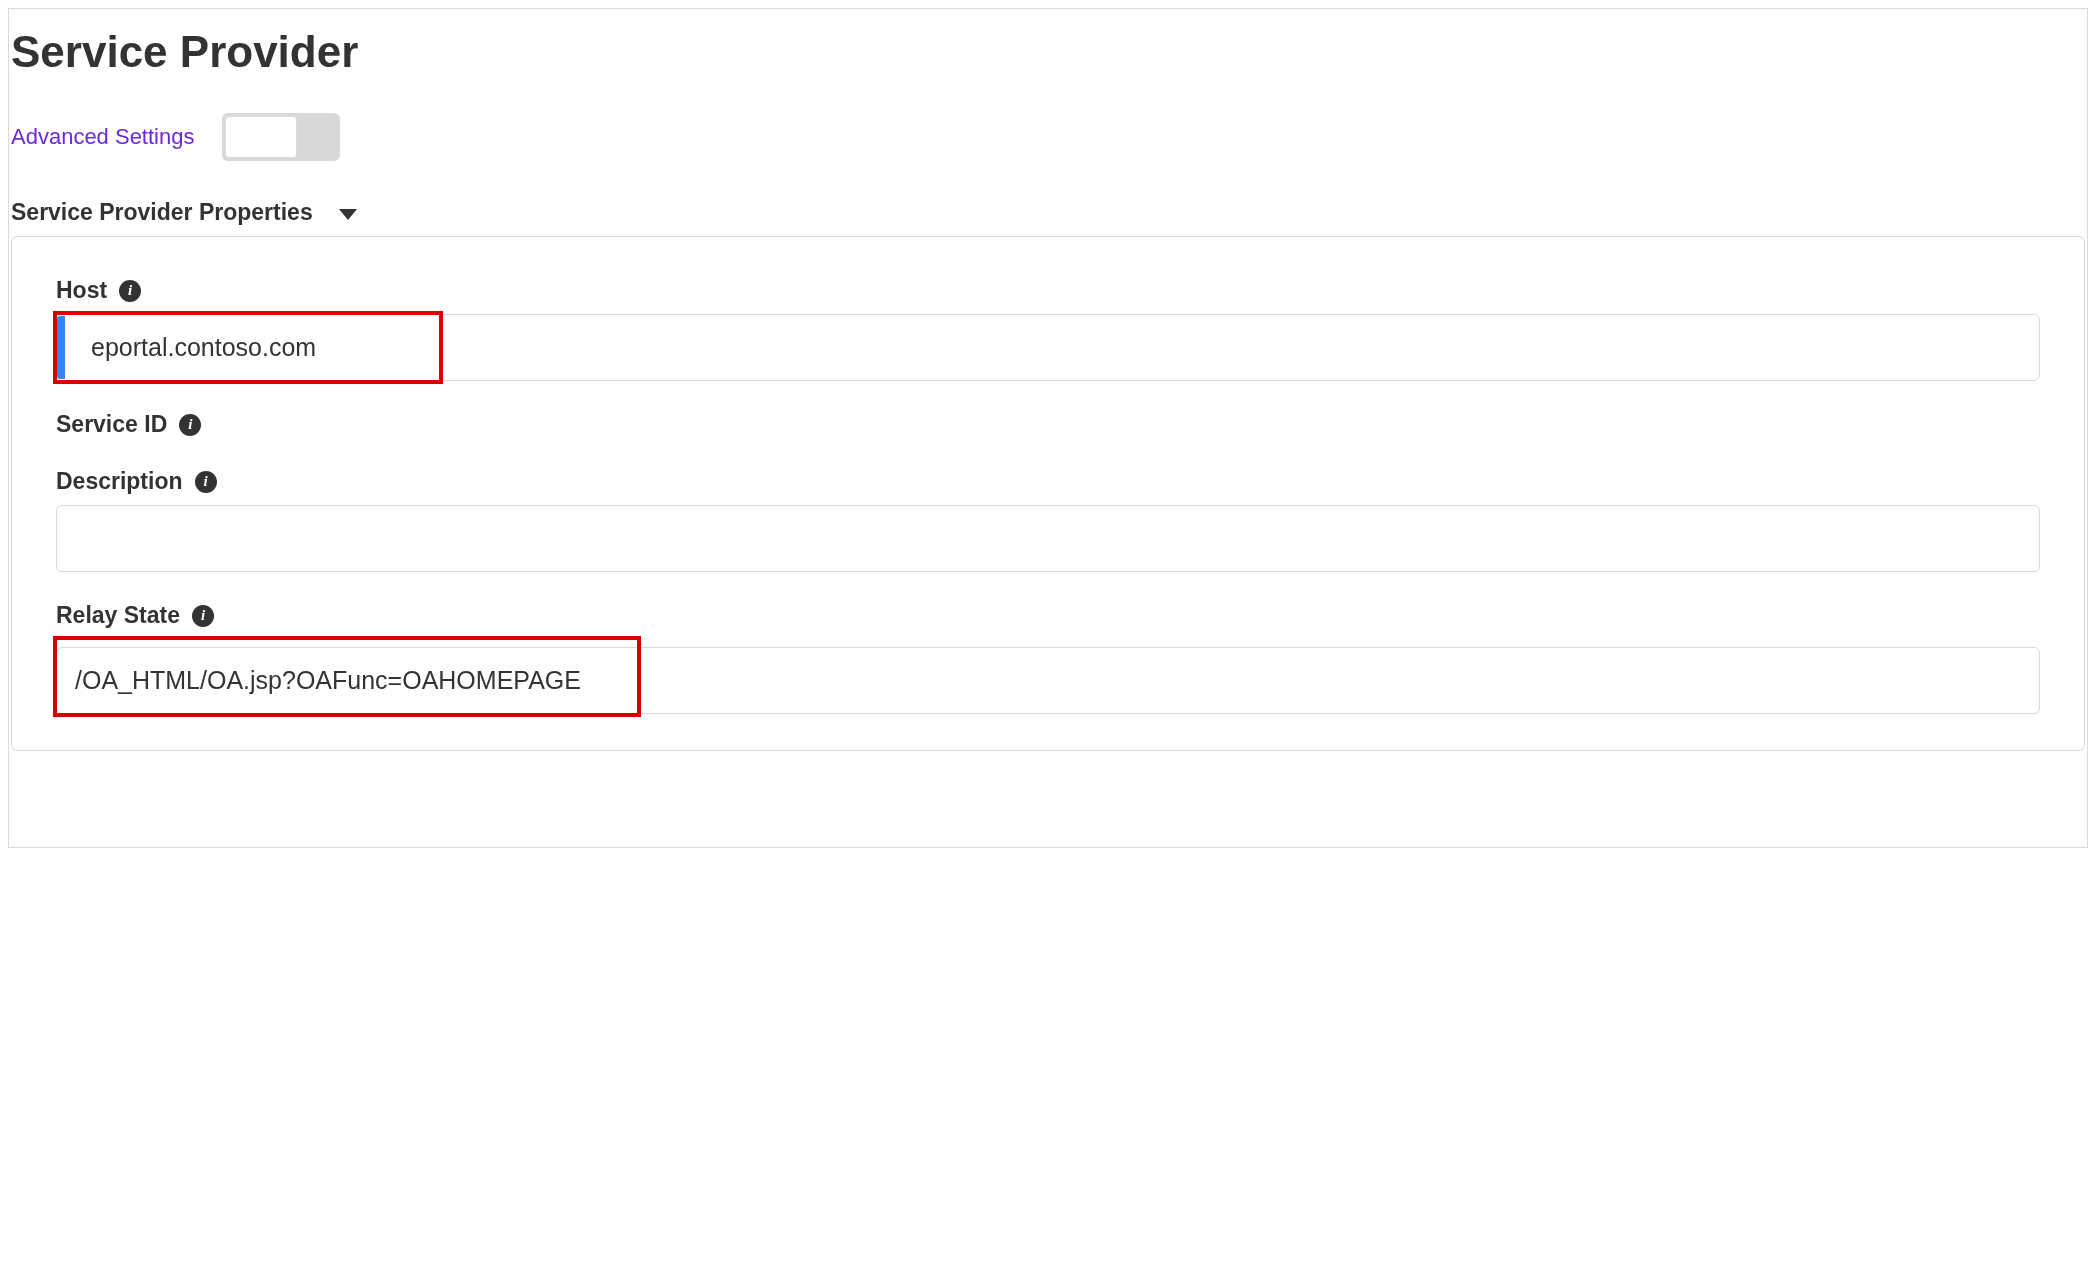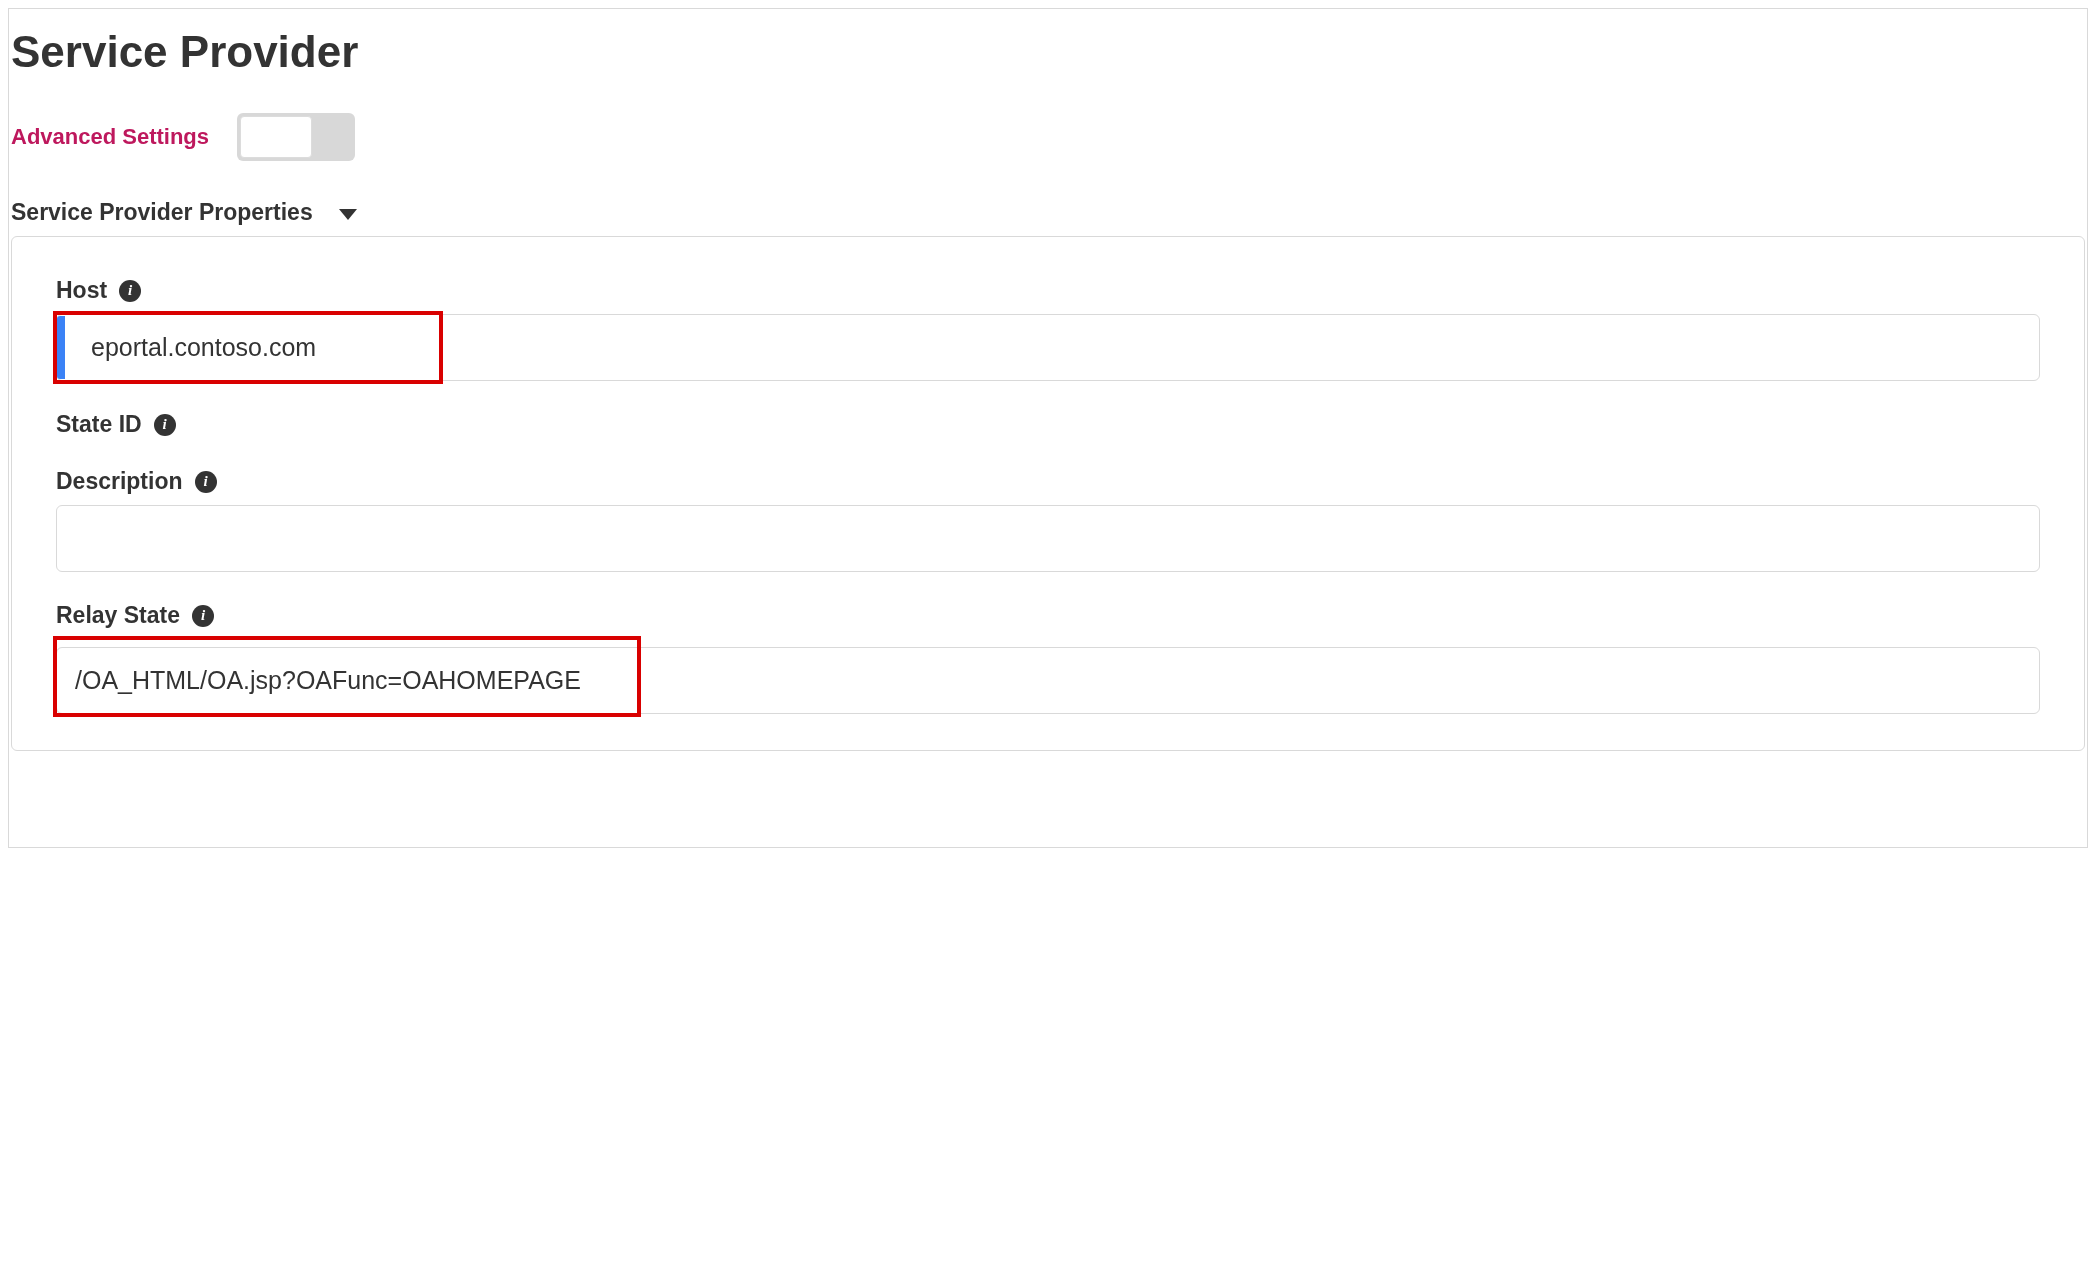--- a/index.html
+++ b/index.html
@@ -10,21 +10,21 @@
       font-weight: 700;
       color: #333;
       padding: 0 0 36px 2px;
     }
     .adv-row {
       display: flex;
       align-items: center;
       gap: 28px;
       padding: 0 0 38px 2px;
     }
-    .adv-label { font-size: 22px; font-weight: 700; color: #be185d; }
+    .adv-label { font-size: 22px; font-weight: 400; color: #6d28d9; }
     .toggle {
       width: 118px;
       height: 48px;
       background: #d8d8d8;
       border-radius: 6px;
       position: relative;
       cursor: pointer;
     }
     .toggle-knob {
       position: absolute;
@@ -135,21 +135,21 @@
       </div>
       <div class="input-wrap">
         <input class="input" value="eportal.contoso.com" style="">
         <div class="blue-marker"></div>
         <div class="highlight-box hl-1"></div>
       </div>
     </div>
 
     <div class="field">
       <div class="field-label-row">
-        <span class="field-label">State ID</span>
+        <span class="field-label">Service ID</span>
         <span class="info-icon">i</span>
       </div>
     </div>
 
     <div class="field">
       <div class="field-label-row">
         <span class="field-label">Description</span>
         <span class="info-icon">i</span>
       </div>
       <div class="input-wrap">

